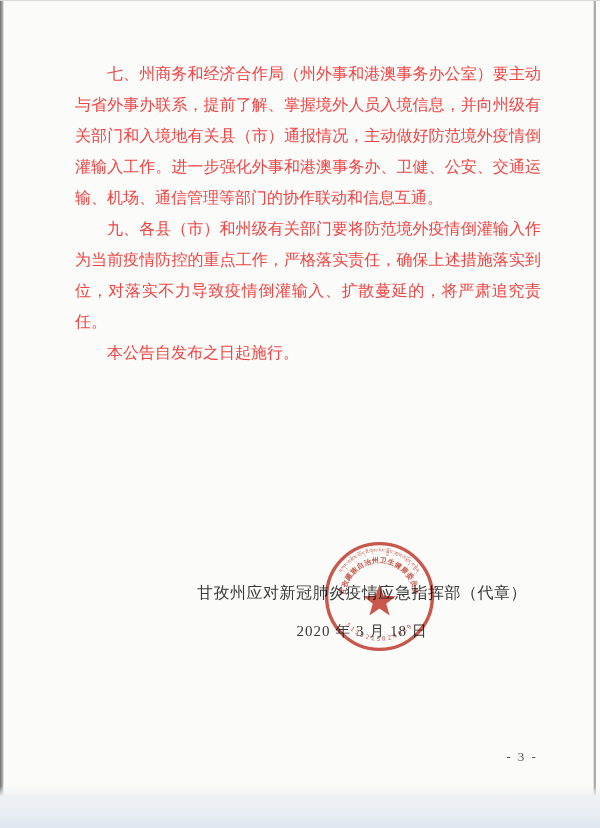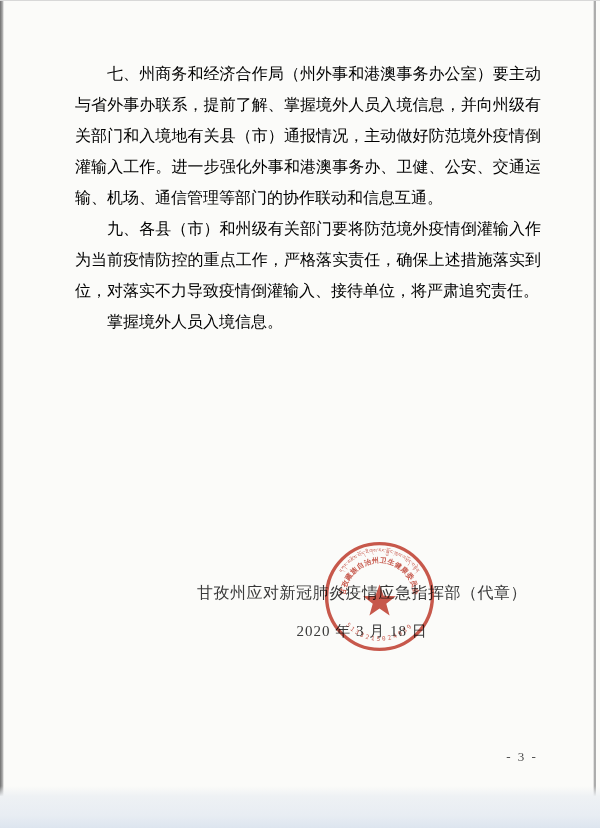--- a/index.html
+++ b/index.html
@@ -23,21 +23,21 @@
   .scan-edge-top{
     position:absolute;left:0;top:0;width:600px;height:1px;background:#d8d8d8;
   }
   .scan-band-bottom{
     position:absolute;left:0;bottom:0;width:600px;height:42px;
     background:linear-gradient(to bottom,rgba(240,242,244,0) 0%,#eef1f4 25%,#e8edf3 70%,#dde5ef 100%);
   }
   
   .doc-body{
     position:absolute;left:75px;top:58px;width:466px;
-    font-size:16px;line-height:31px;color:#000000;
+    font-size:16px;line-height:31px;color:#ef4444;
     text-align:justify;
   }
   .doc-body p{
     margin:0;text-indent:2em;
     text-justify:inter-ideograph;
   }
   
   .signature{
     position:absolute;left:187px;top:583px;width:350px;
     text-align:center;color:#3a3a3a;
@@ -68,22 +68,22 @@
 </head>
 <body>
 
 <div class="scan-edge-left"></div>
 <div class="scan-edge-right"></div>
 <div class="scan-edge-top"></div>
 <div class="scan-band-bottom"></div>
 
 <div class="doc-body">
   <p>七、州商务和经济合作局（州外事和港澳事务办公室）要主动与省外事办联系，提前了解、掌握境外人员入境信息，并向州级有关部门和入境地有关县（市）通报情况，主动做好防范境外疫情倒灌输入工作。进一步强化外事和港澳事务办、卫健、公安、交通运输、机场、通信管理等部门的协作联动和信息互通。</p>
-  <p>九、各县（市）和州级有关部门要将防范境外疫情倒灌输入作为当前疫情防控的重点工作，严格落实责任，确保上述措施落实到位，对落实不力导致疫情倒灌输入、接待单位，将严肃追究责任。</p>
-  <p>掌握境外人员入境信息。</p>
+  <p>九、各县（市）和州级有关部门要将防范境外疫情倒灌输入作为当前疫情防控的重点工作，严格落实责任，确保上述措施落实到位，对落实不力导致疫情倒灌输入、扩散蔓延的，将严肃追究责任。</p>
+  <p>本公告自发布之日起施行。</p>
 </div>
 
 <div class="signature">
   <div class="issuer">甘孜州应对新冠肺炎疫情应急指挥部（代章）</div>
   <div class="date">2020 年 3 月 18 日</div>
 </div>
 
 <svg class="seal" viewBox="0 0 110 110" aria-hidden="true">
   <defs>
     <path id="arcTop" d="M 13.7,40 A 44,44 0 0 1 96.3,40" fill="none"></path>

